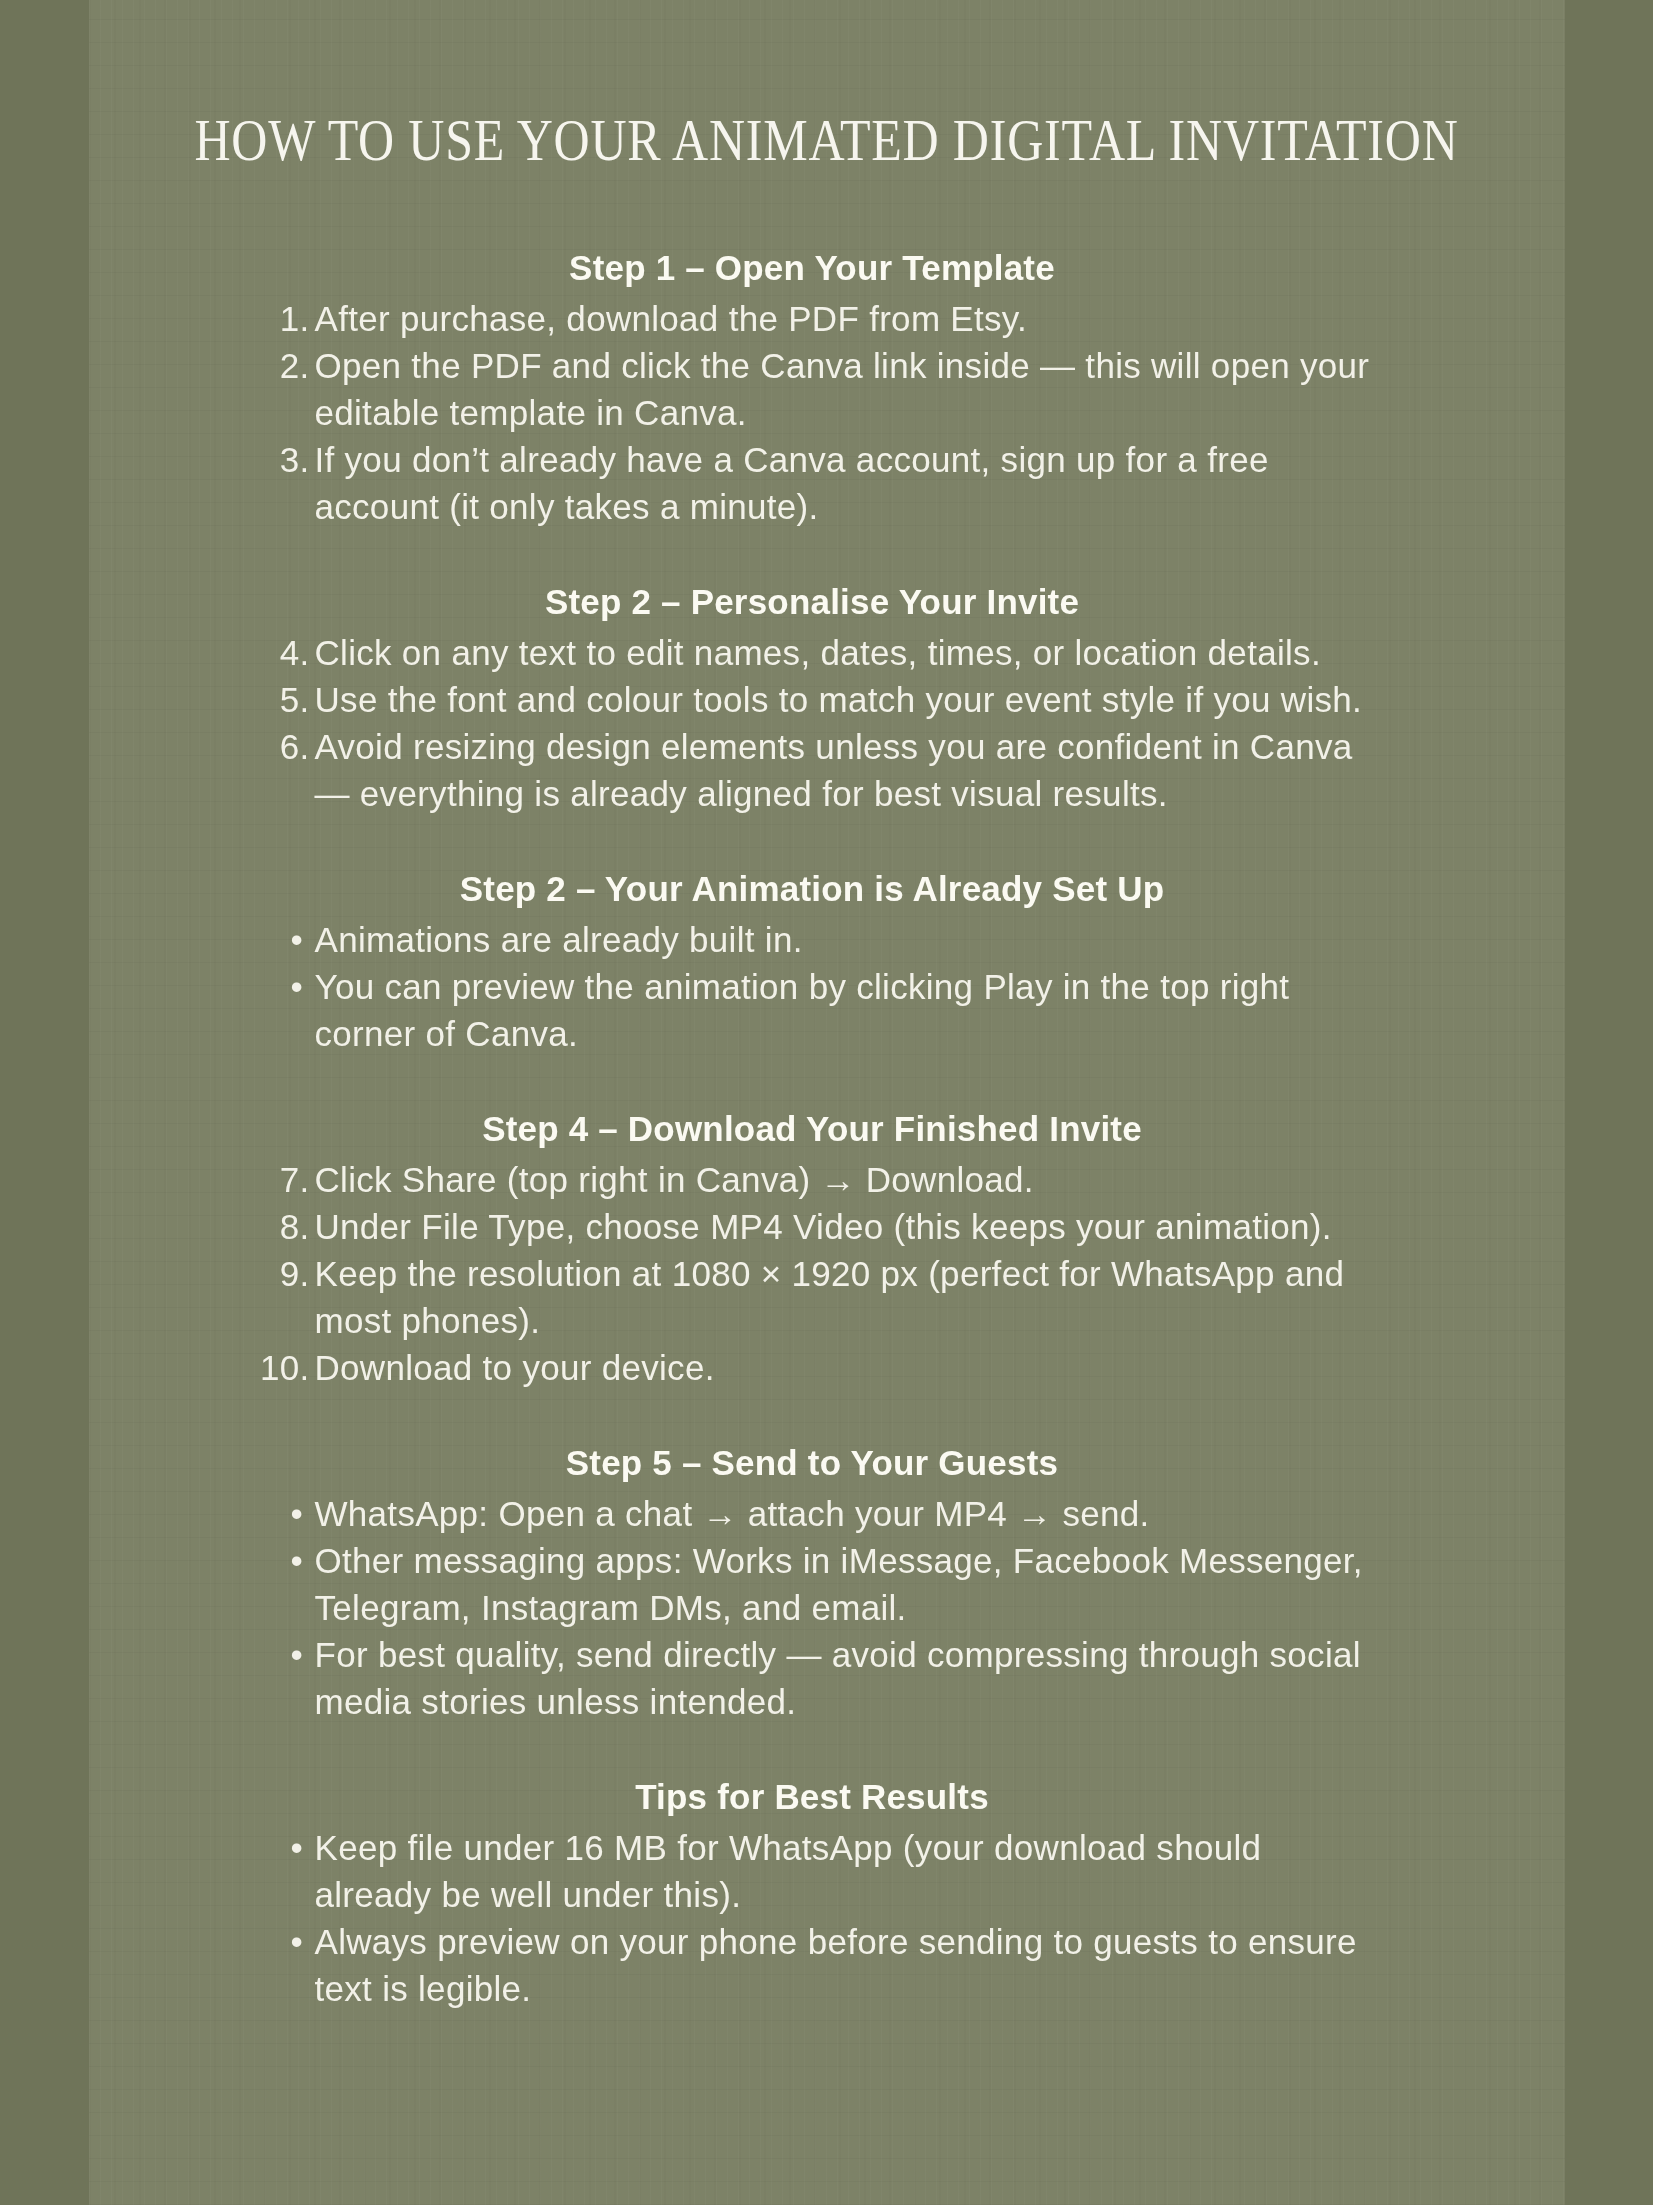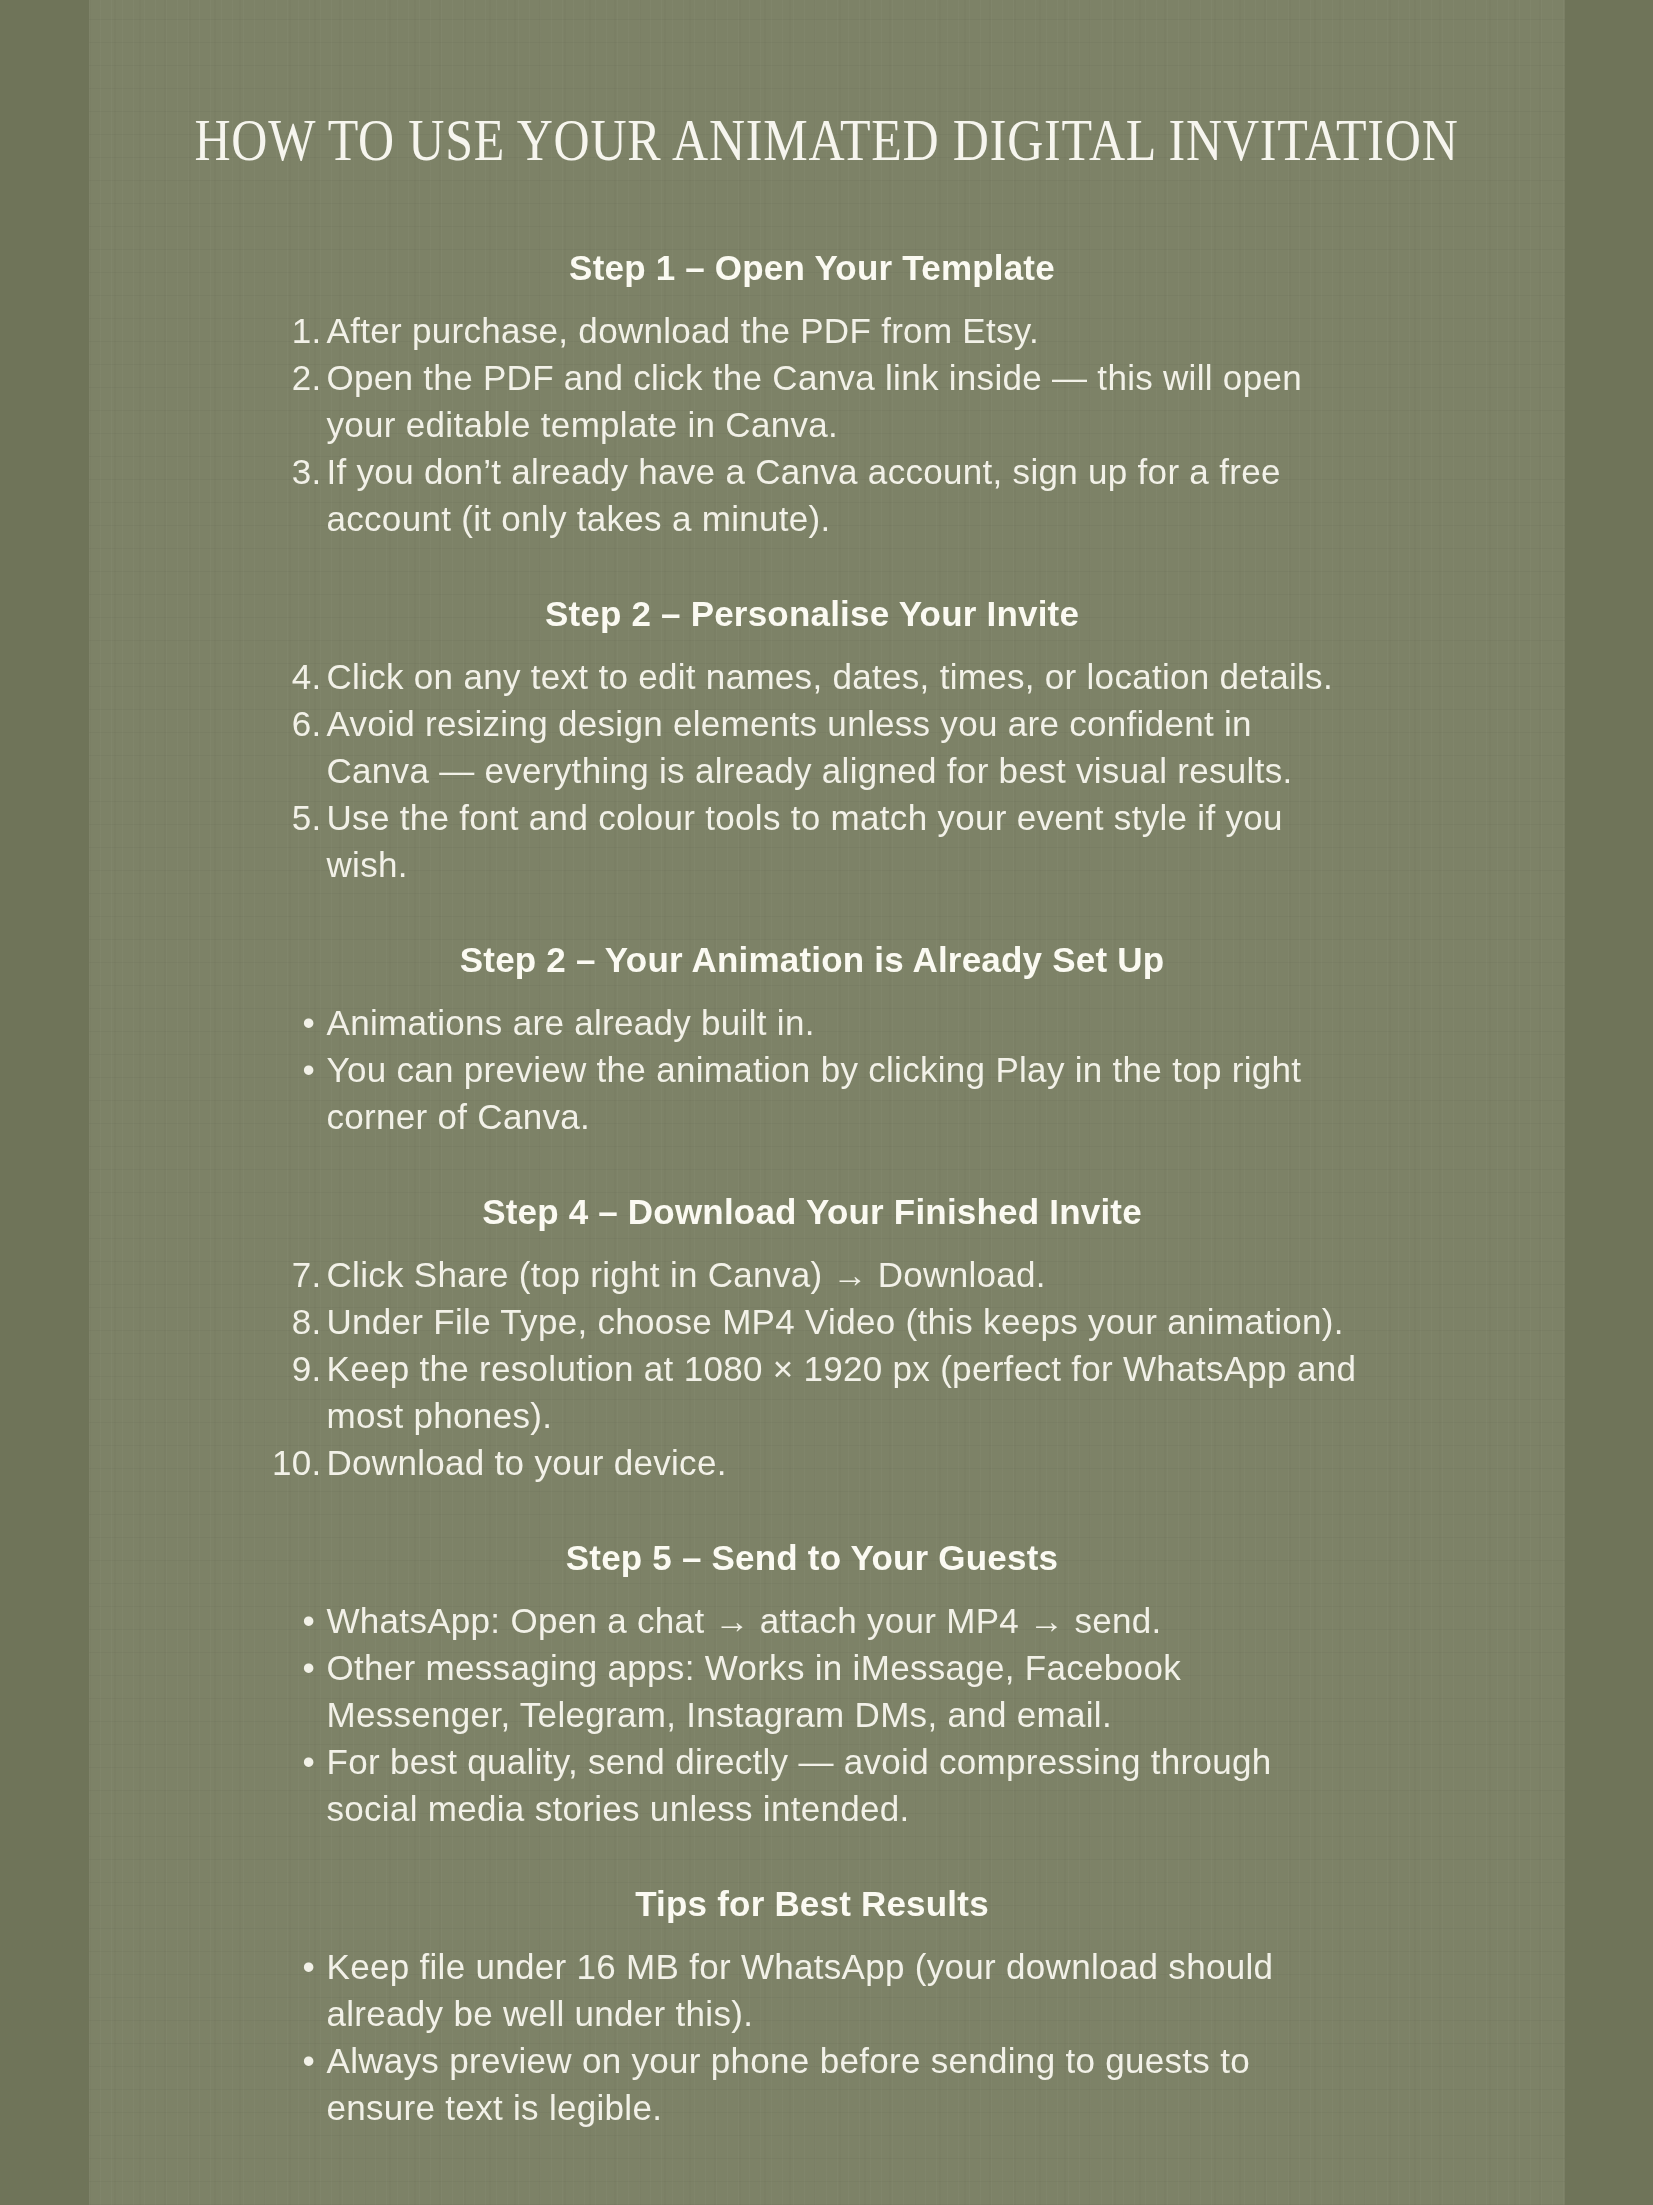--- a/index.html
+++ b/index.html
@@ -46,21 +46,21 @@
     margin: 0;
     font-size: 35px;
     font-weight: 700;
     line-height: 47px;
     letter-spacing: 0.2px;
     color: #fbfaf2;
     text-align: center;
   }
 
   .list {
-    margin: 16px;
+    margin: 4px;
     padding: 0;
     list-style: none;
   }
 
   .item {
     position: relative;
     padding-left: 61px;
     font-size: 35px;
     font-weight: 400;
     line-height: 47px;
@@ -95,22 +95,22 @@
         <ol class="list ordered">
           <li class="item" data-num="1.">After purchase, download the PDF from Etsy.</li>
           <li class="item" data-num="2.">Open the PDF and click the Canva link inside — this will open your editable template in Canva.</li>
           <li class="item" data-num="3.">If you don’t already have a Canva account, sign up for a free account (it only takes a minute).</li>
         </ol>
       </section>
       <section class="section">
         <h2 class="heading">Step 2 – Personalise Your Invite</h2>
         <ol class="list ordered">
           <li class="item" data-num="4.">Click on any text to edit names, dates, times, or location details.</li>
+          <li class="item" data-num="5.">Use the font and colour tools to match your event style if you wish.</li>
           <li class="item" data-num="6.">Avoid resizing design elements unless you are confident in Canva — everything is already aligned for best visual results.</li>
-          <li class="item" data-num="5.">Use the font and colour tools to match your event style if you wish.</li>
         </ol>
       </section>
       <section class="section">
         <h2 class="heading">Step 2 – Your Animation is Already Set Up</h2>
         <ul class="list bulleted">
           <li class="item">Animations are already built in.</li>
           <li class="item">You can preview the animation by clicking Play in the top right corner of Canva.</li>
         </ul>
       </section>
       <section class="section">

